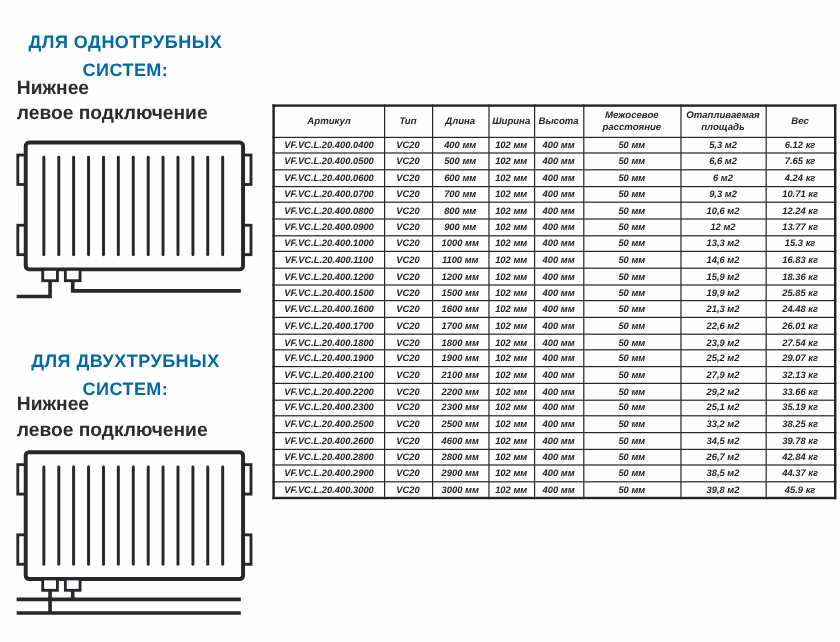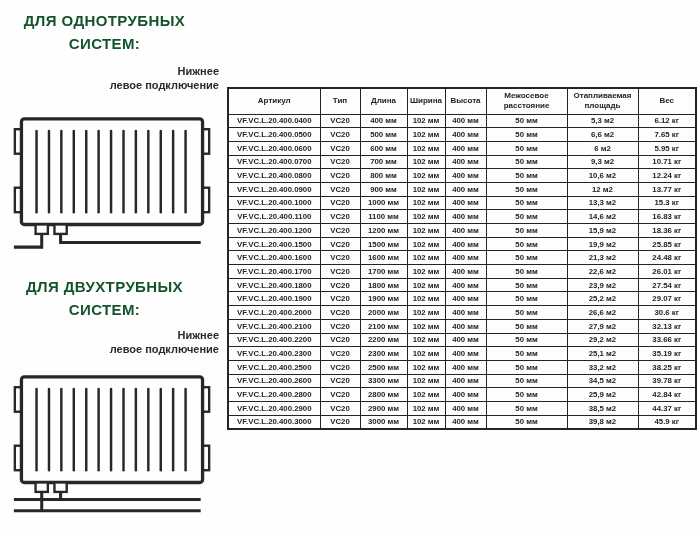--- a/index.html
+++ b/index.html
@@ -5,32 +5,32 @@
   * { margin:0; padding:0; box-sizing:border-box; }
   html,body { background:#e8e8e8; }
   #page {
     position:relative; width:700px; height:535px; background:#fefefe;
     font-family:"Liberation Sans", sans-serif; color:#26262b; overflow:hidden;
     margin:0 auto;
   }
   .sec-title {
     position:absolute; left:2px; width:205px; text-align:center;
     font-size:15px; font-weight:800; line-height:1.5; letter-spacing:.4px;
-    color:#14532d; text-transform:uppercase;
+    color:#0369a1; text-transform:uppercase;margin-top:15px;
   }
   .sec-sub {
-    position:absolute; left:14px; width:205px; text-align:right;
-    font-size:11px; font-weight:800; line-height:1.3; color:#2a2a31;
+    position:absolute; left:14px; width:205px; text-align:left;
+    font-size:16px; font-weight:800; line-height:1.3; color:#2a2a31;
   }
   .diagram { position:absolute; left:12px; width:200px; }
   .diagram svg { display:block; width:200px; height:auto; }
   .dstroke { stroke:#26262b; fill:none; }
   .dfill { fill:#fefefe; stroke:#26262b; }
 
-  #spec-table-wrap { position:absolute; left:227px; top:87px; width:468px; }
+  #spec-table-wrap { position:absolute; left:227px; top:87px; width:468px;font-style:italic; }
   table {
     border-collapse:collapse; table-layout:fixed; width:468px;
     background:#fefefe;
   }
   table, th, td { border:1px solid #232328; }
   table { border-width:2px; }
   th {
     height:26px; font-size:8px; font-weight:700; line-height:1.3;
     text-align:center; vertical-align:middle; white-space:normal;
     padding:0 1px; color:#232328;
@@ -176,21 +176,21 @@
             <td>7.65 кг</td>
           </tr>
           <tr>
             <td>VF.VC.L.20.400.0600</td>
             <td>VC20</td>
             <td>600 мм</td>
             <td>102 мм</td>
             <td>400 мм</td>
             <td>50 мм</td>
             <td>6 м2</td>
-            <td>5.95 кг</td>
+            <td>4.24 кг</td>
           </tr>
           <tr>
             <td>VF.VC.L.20.400.0700</td>
             <td>VC20</td>
             <td>700 мм</td>
             <td>102 мм</td>
             <td>400 мм</td>
             <td>50 мм</td>
             <td>9,3 м2</td>
             <td>10.71 кг</td>
@@ -289,30 +289,20 @@
             <td>VF.VC.L.20.400.1900</td>
             <td>VC20</td>
             <td>1900 мм</td>
             <td>102 мм</td>
             <td>400 мм</td>
             <td>50 мм</td>
             <td>25,2 м2</td>
             <td>29.07 кг</td>
           </tr>
           <tr>
-            <td>VF.VC.L.20.400.2000</td>
-            <td>VC20</td>
-            <td>2000 мм</td>
-            <td>102 мм</td>
-            <td>400 мм</td>
-            <td>50 мм</td>
-            <td>26,6 м2</td>
-            <td>30.6 кг</td>
-          </tr>
-          <tr>
             <td>VF.VC.L.20.400.2100</td>
             <td>VC20</td>
             <td>2100 мм</td>
             <td>102 мм</td>
             <td>400 мм</td>
             <td>50 мм</td>
             <td>27,9 м2</td>
             <td>32.13 кг</td>
           </tr>
           <tr>
@@ -341,35 +331,35 @@
             <td>2500 мм</td>
             <td>102 мм</td>
             <td>400 мм</td>
             <td>50 мм</td>
             <td>33,2 м2</td>
             <td>38.25 кг</td>
           </tr>
           <tr>
             <td>VF.VC.L.20.400.2600</td>
             <td>VC20</td>
-            <td>3300 мм</td>
+            <td>4600 мм</td>
             <td>102 мм</td>
             <td>400 мм</td>
             <td>50 мм</td>
             <td>34,5 м2</td>
             <td>39.78 кг</td>
           </tr>
           <tr>
             <td>VF.VC.L.20.400.2800</td>
             <td>VC20</td>
             <td>2800 мм</td>
             <td>102 мм</td>
             <td>400 мм</td>
             <td>50 мм</td>
-            <td>25,9 м2</td>
+            <td>26,7 м2</td>
             <td>42.84 кг</td>
           </tr>
           <tr>
             <td>VF.VC.L.20.400.2900</td>
             <td>VC20</td>
             <td>2900 мм</td>
             <td>102 мм</td>
             <td>400 мм</td>
             <td>50 мм</td>
             <td>38,5 м2</td>

